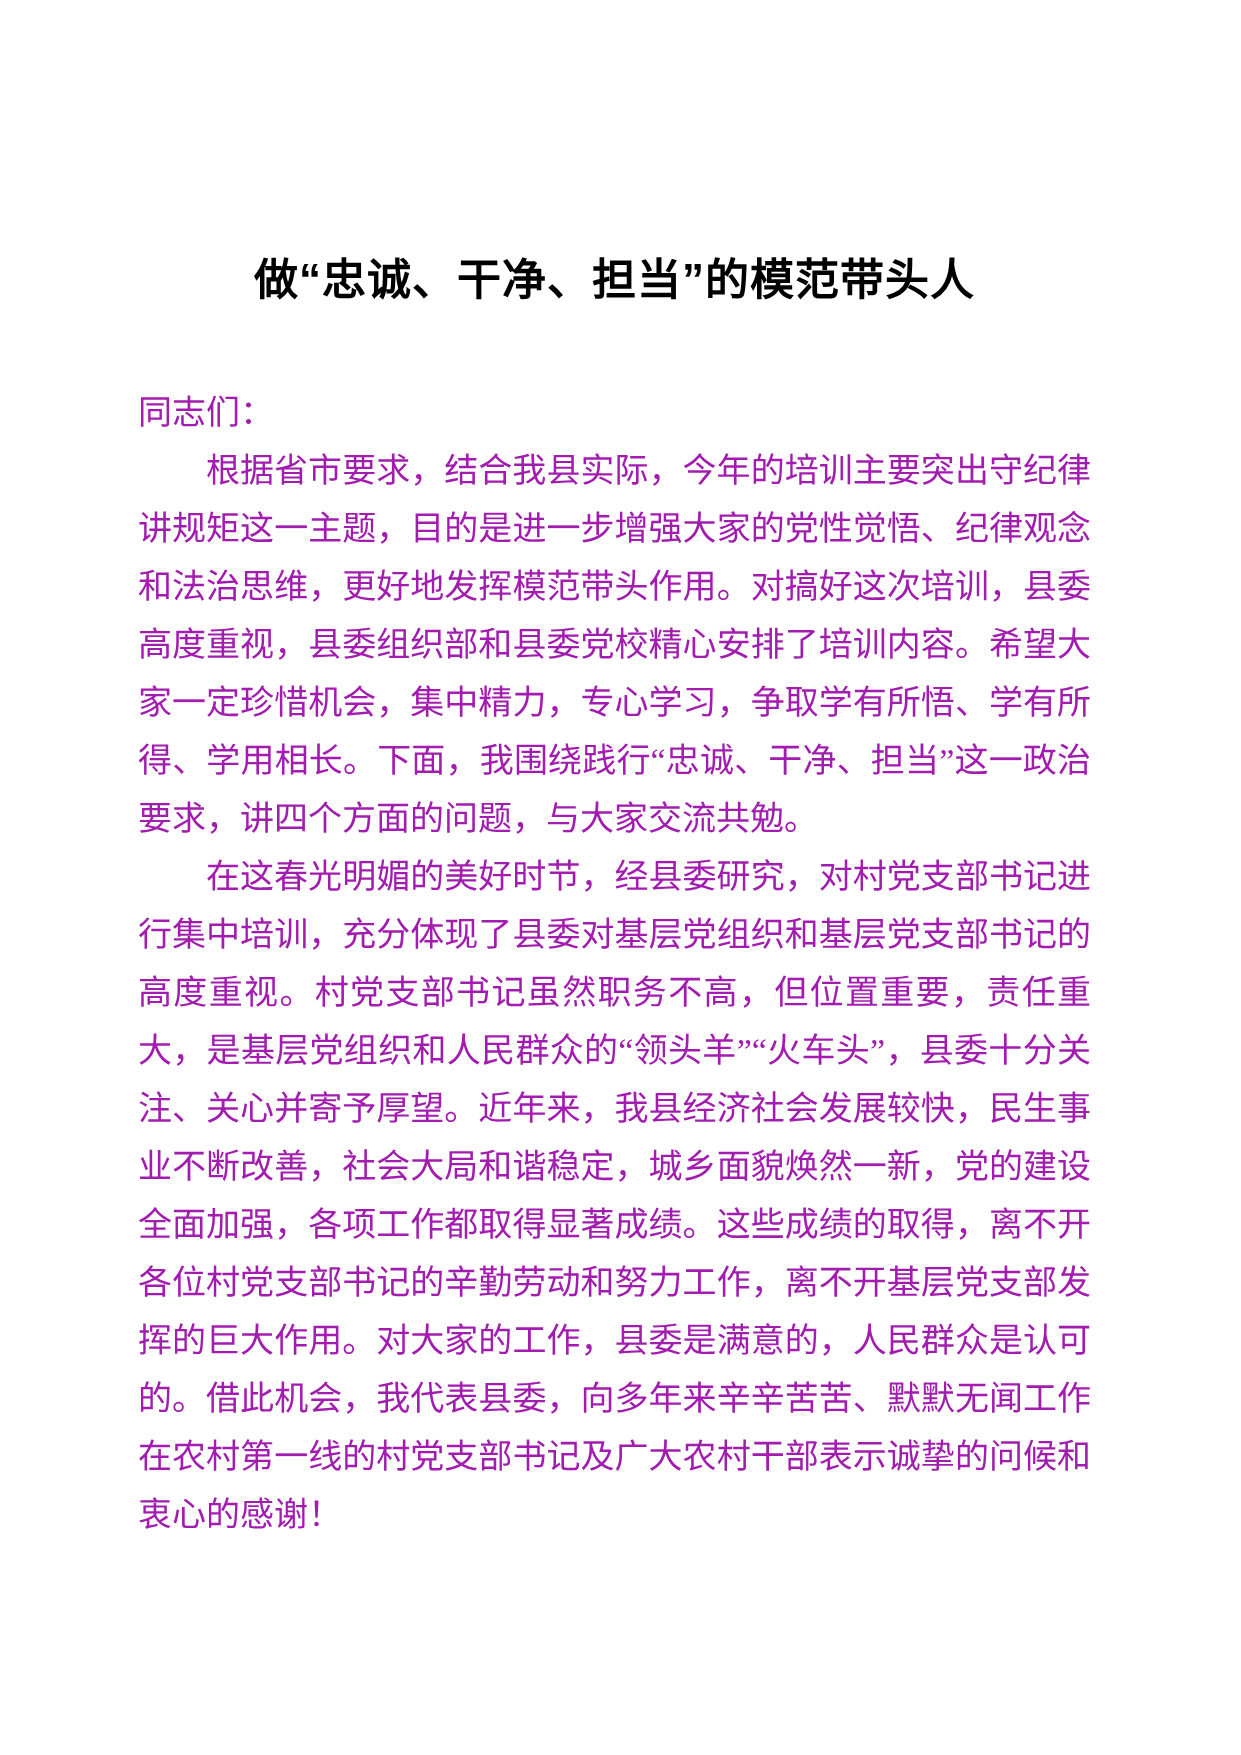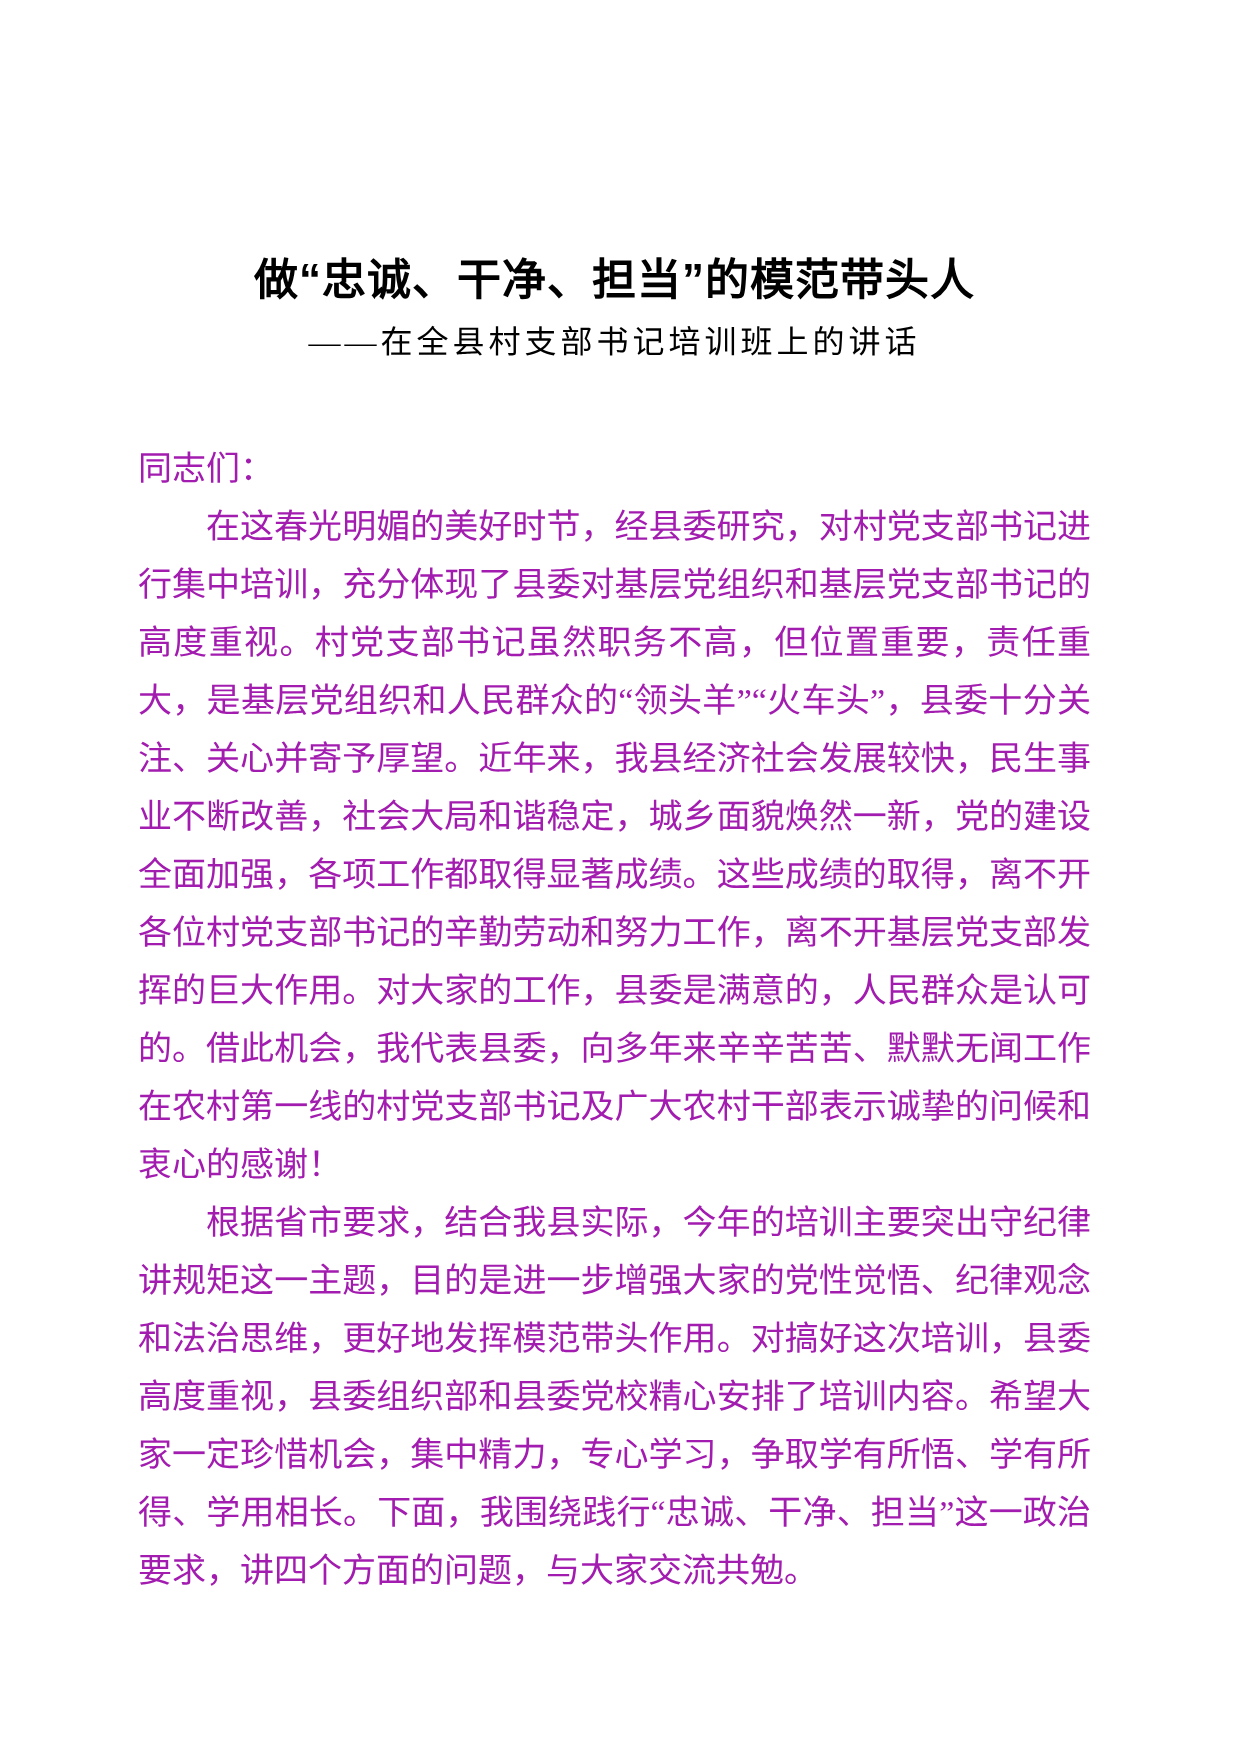--- a/index.html
+++ b/index.html
@@ -53,22 +53,21 @@
     margin: 0;
     text-indent: 2em;
   }
 </style>
 </head>
 <body>
 
 <div class="page">
   <h1 class="doc-title">做“忠诚、干净、担当”的模范带头人</h1>
 
-  <p class="doc-subtitle">——在全县村支部书记培训班上的讲话</p>
 
   <div class="doc-body">
     <p class="salutation">同志们：</p>
 
+    <p class="para">根据省市要求，结合我县实际，今年的培训主要突出守纪律讲规矩这一主题，目的是进一步增强大家的党性觉悟、纪律观念和法治思维，更好地发挥模范带头作用。对搞好这次培训，县委高度重视，县委组织部和县委党校精心安排了培训内容。希望大家一定珍惜机会，集中精力，专心学习，争取学有所悟、学有所得、学用相长。下面，我围绕践行“忠诚、干净、担当”这一政治要求，讲四个方面的问题，与大家交流共勉。</p>
+
     <p class="para">在这春光明媚的美好时节，经县委研究，对村党支部书记进行集中培训，充分体现了县委对基层党组织和基层党支部书记的高度重视。村党支部书记虽然职务不高，但位置重要，责任重大，是基层党组织和人民群众的“领头羊”“火车头”，县委十分关注、关心并寄予厚望。近年来，我县经济社会发展较快，民生事业不断改善，社会大局和谐稳定，城乡面貌焕然一新，党的建设全面加强，各项工作都取得显著成绩。这些成绩的取得，离不开各位村党支部书记的辛勤劳动和努力工作，离不开基层党支部发挥的巨大作用。对大家的工作，县委是满意的，人民群众是认可的。借此机会，我代表县委，向多年来辛辛苦苦、默默无闻工作在农村第一线的村党支部书记及广大农村干部表示诚挚的问候和衷心的感谢！</p>
-
-    <p class="para">根据省市要求，结合我县实际，今年的培训主要突出守纪律讲规矩这一主题，目的是进一步增强大家的党性觉悟、纪律观念和法治思维，更好地发挥模范带头作用。对搞好这次培训，县委高度重视，县委组织部和县委党校精心安排了培训内容。希望大家一定珍惜机会，集中精力，专心学习，争取学有所悟、学有所得、学用相长。下面，我围绕践行“忠诚、干净、担当”这一政治要求，讲四个方面的问题，与大家交流共勉。</p>
   </div>
 </div>
 
 </body></html>

